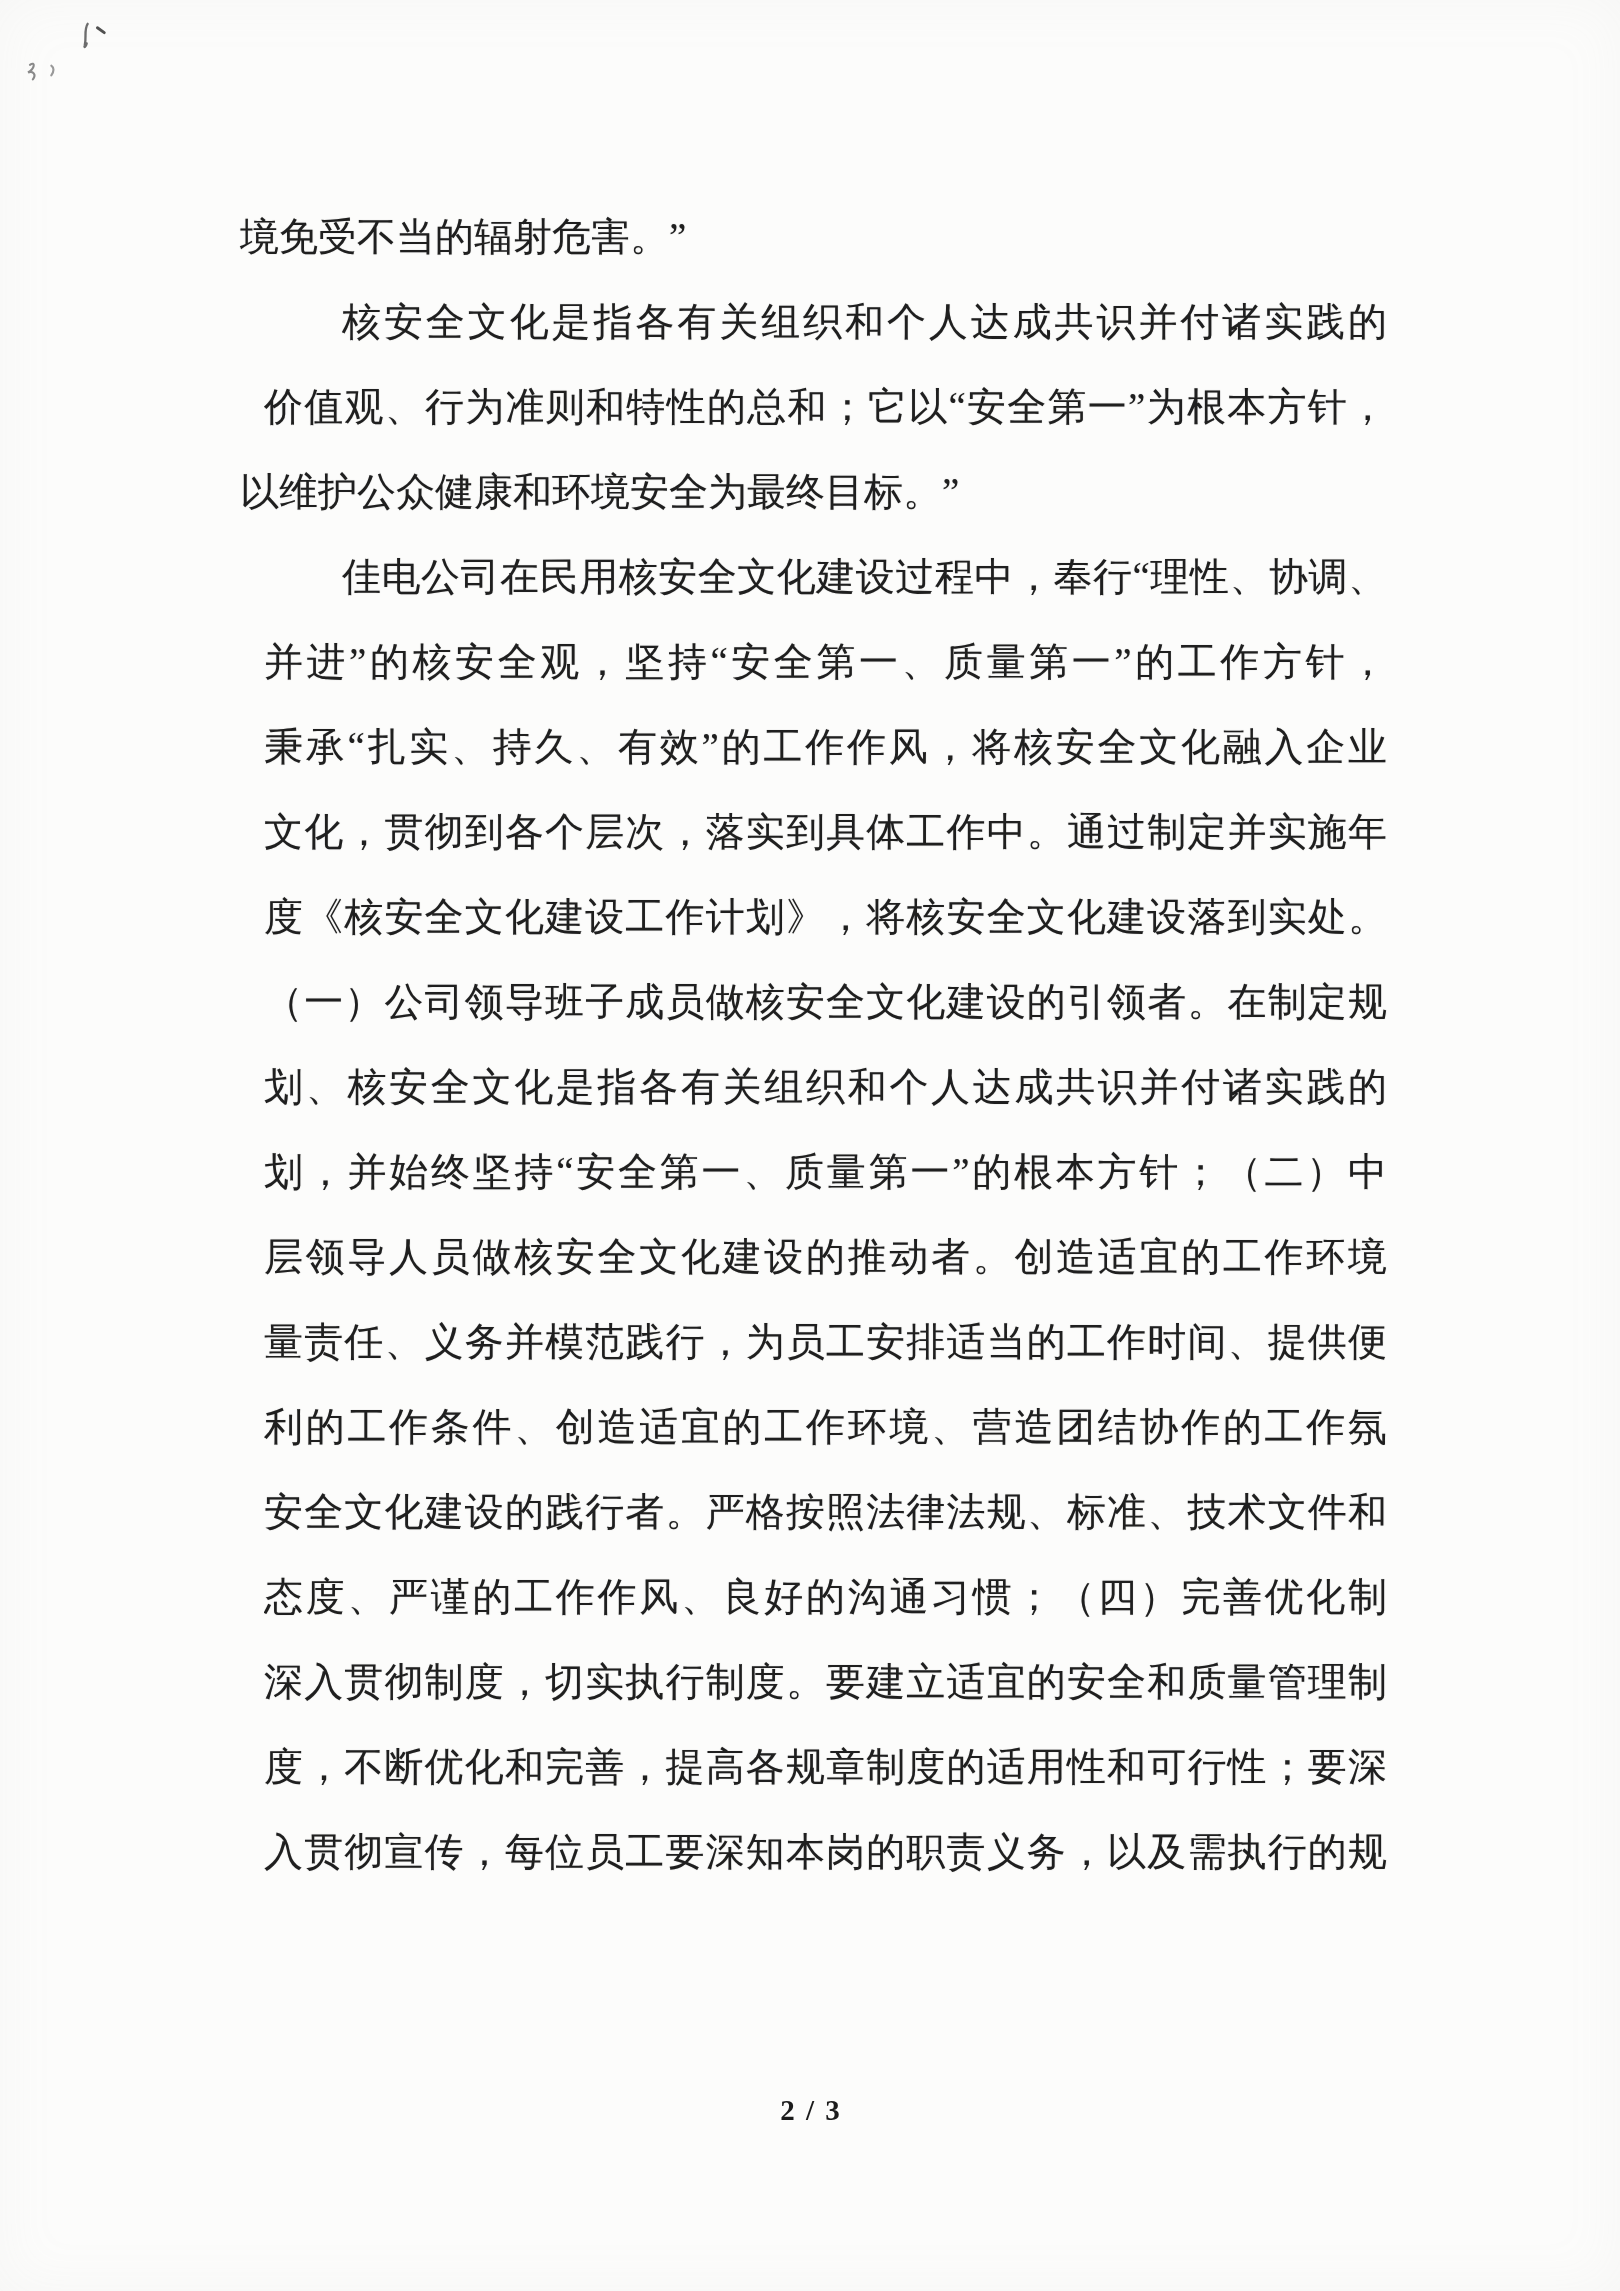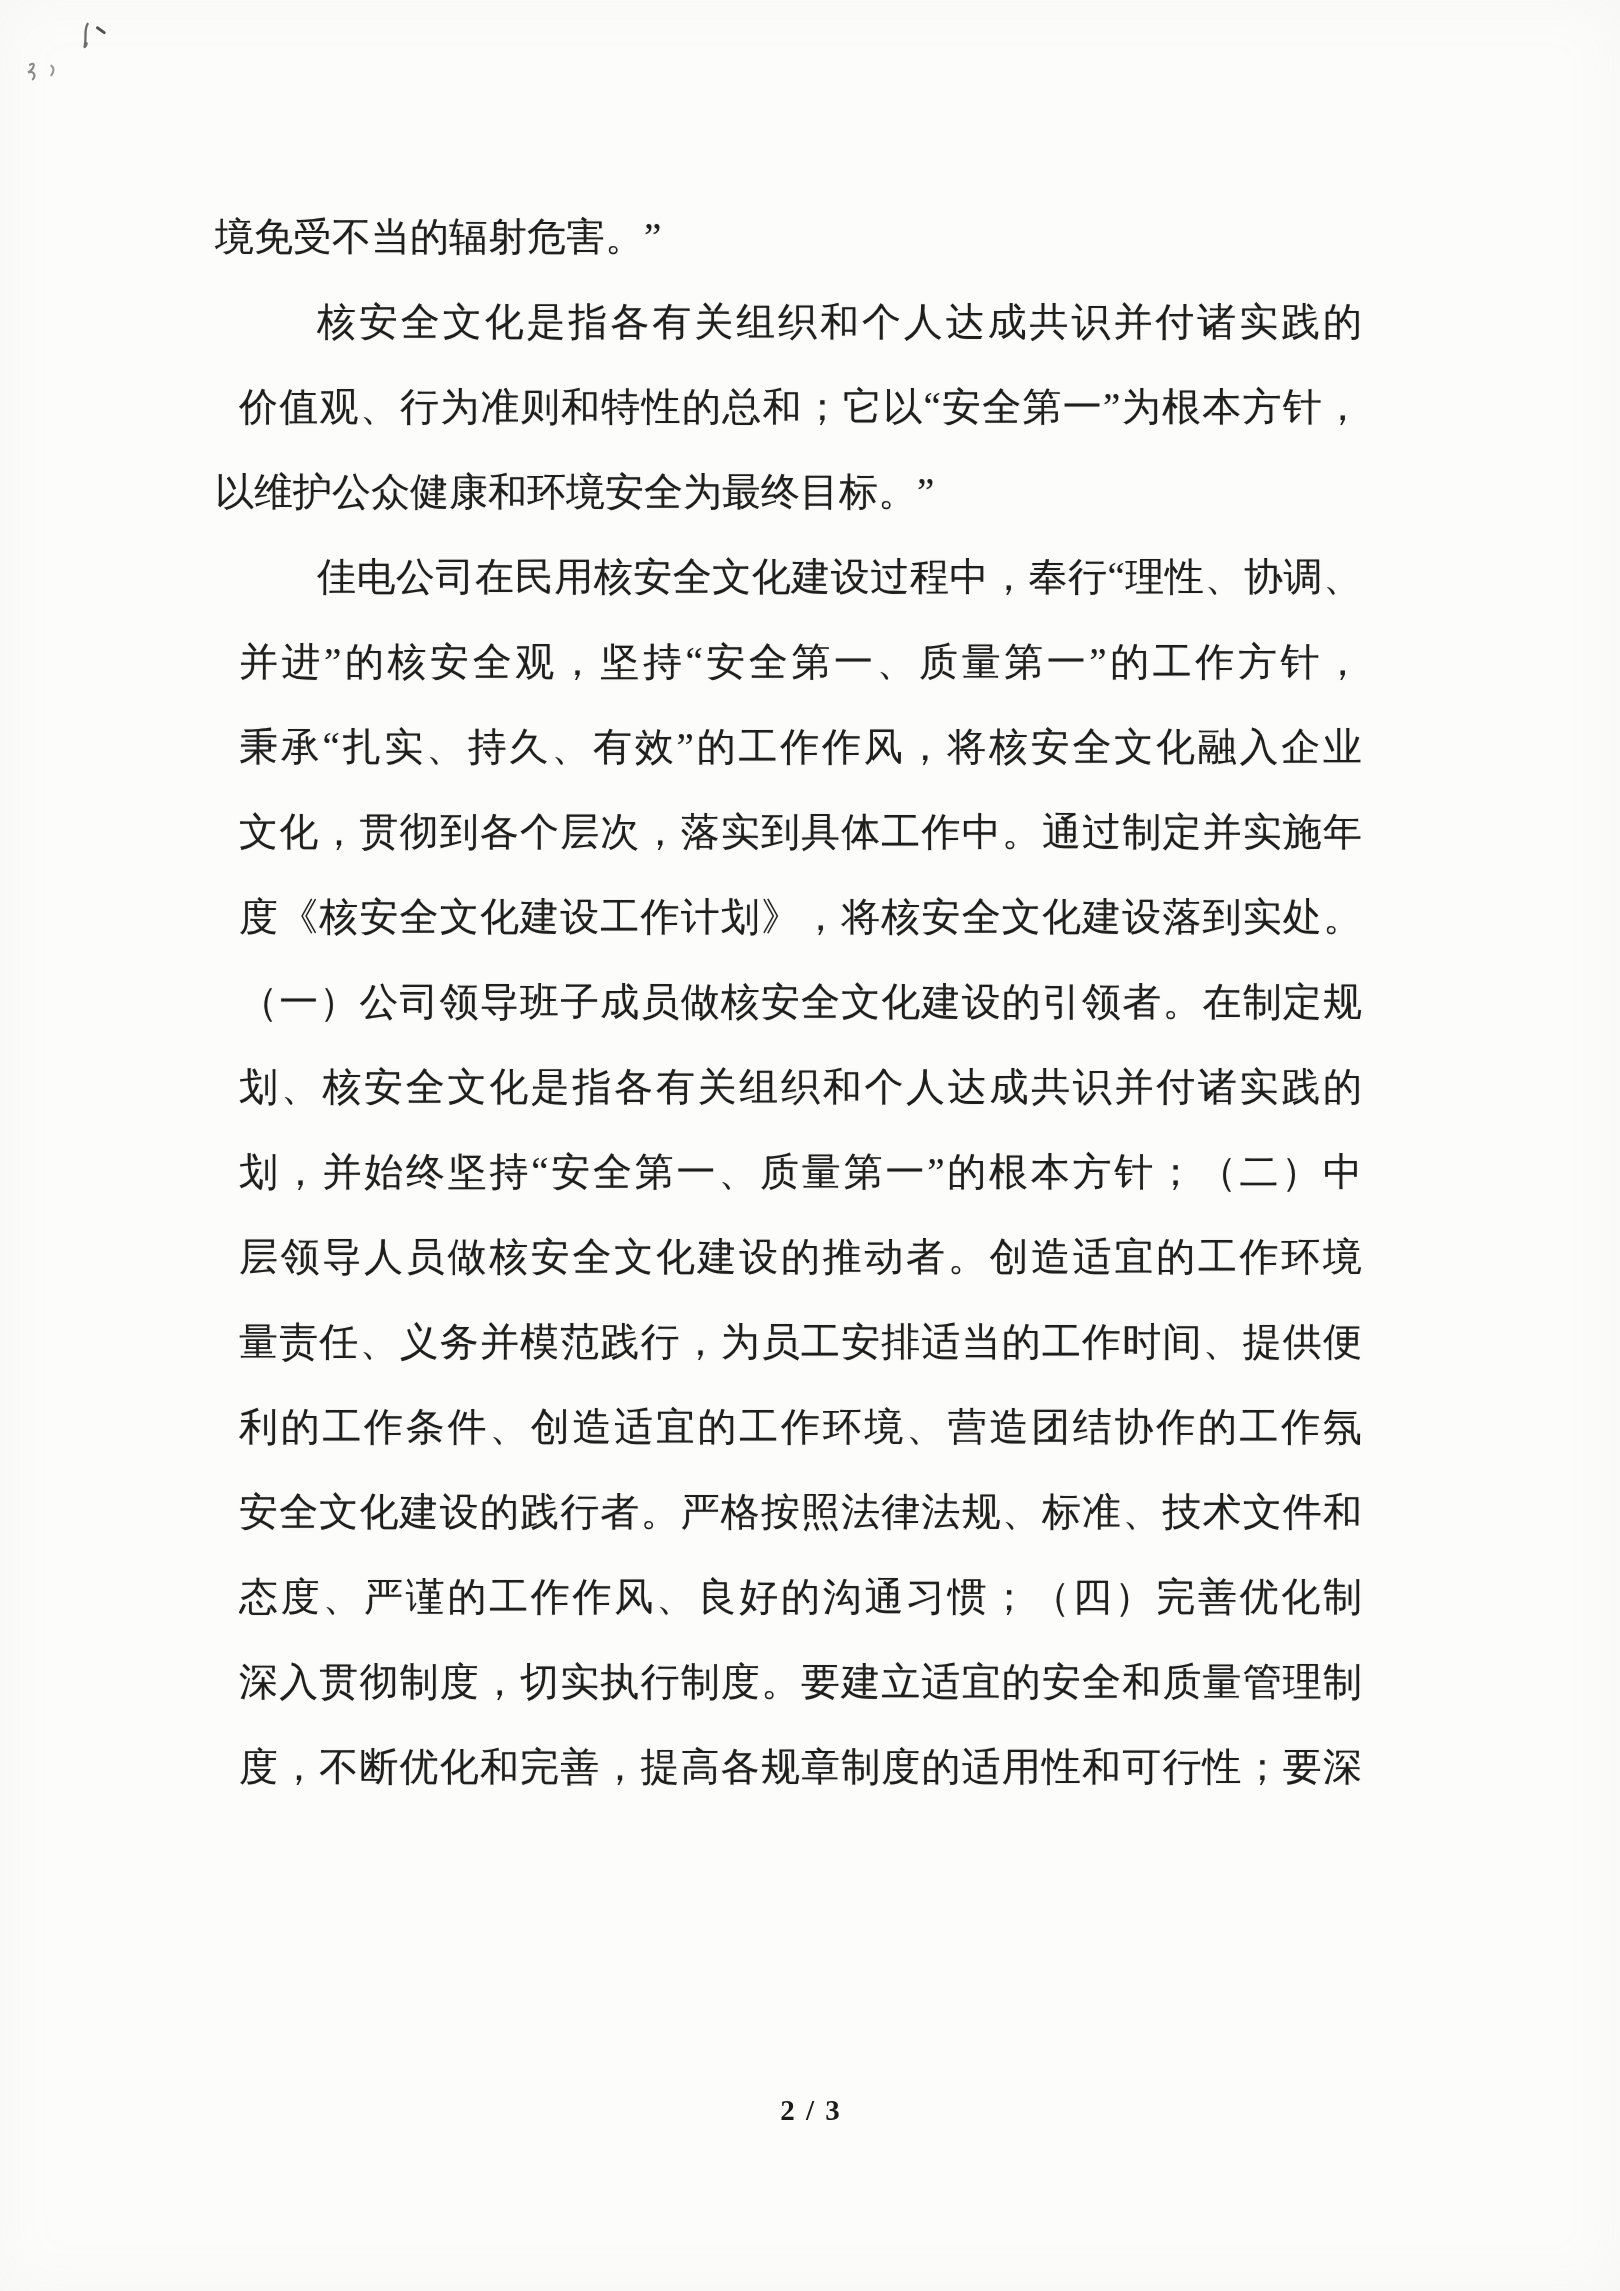--- a/index.html
+++ b/index.html
@@ -18,21 +18,21 @@
   
   .page::after {
     content: "";
     position: absolute;
     inset: 0;
     pointer-events: none;
     box-shadow: inset 0 0 59px rgba(180,180,180,0.08);
   }
   .doc-body {
     position: absolute;
-    left: 215px;
+    left: 240px;
     top: 194px;
     width: 1147px;
   }
   .line {
     height: 85px;
     line-height: 85px;
     font-size: 39px;
     color: #1f1f1f;
     letter-spacing: 0px;
     white-space: nowrap;
@@ -94,18 +94,19 @@
       <div class="line fill">（一）公司领导班子成员做核安全文化建设的引领者。在制定规</div>
       <div class="line fill">划、核安全文化是指各有关组织和个人达成共识并付诸实践的</div>
       <div class="line fill">划，并始终坚持“安全第一、质量第一”的根本方针；（二）中</div>
       <div class="line fill">层领导人员做核安全文化建设的推动者。创造适宜的工作环境</div>
       <div class="line fill">量责任、义务并模范践行，为员工安排适当的工作时间、提供便</div>
       <div class="line fill">利的工作条件、创造适宜的工作环境、营造团结协作的工作氛围，</div>
       <div class="line fill">安全文化建设的践行者。严格按照法律法规、标准、技术文件和</div>
       <div class="line fill">态度、严谨的工作作风、良好的沟通习惯；（四）完善优化制度，</div>
       <div class="line fill">深入贯彻制度，切实执行制度。要建立适宜的安全和质量管理制</div>
       <div class="line fill">度，不断优化和完善，提高各规章制度的适用性和可行性；要深</div>
+      <div class="line fill">入贯彻宣传，每位员工要深知本岗的职责义务，以及需执行的规</div>
     </div>
 
   <div class="footer">2 / 3</div>
 
 </div>
 
 
 </body></html>

